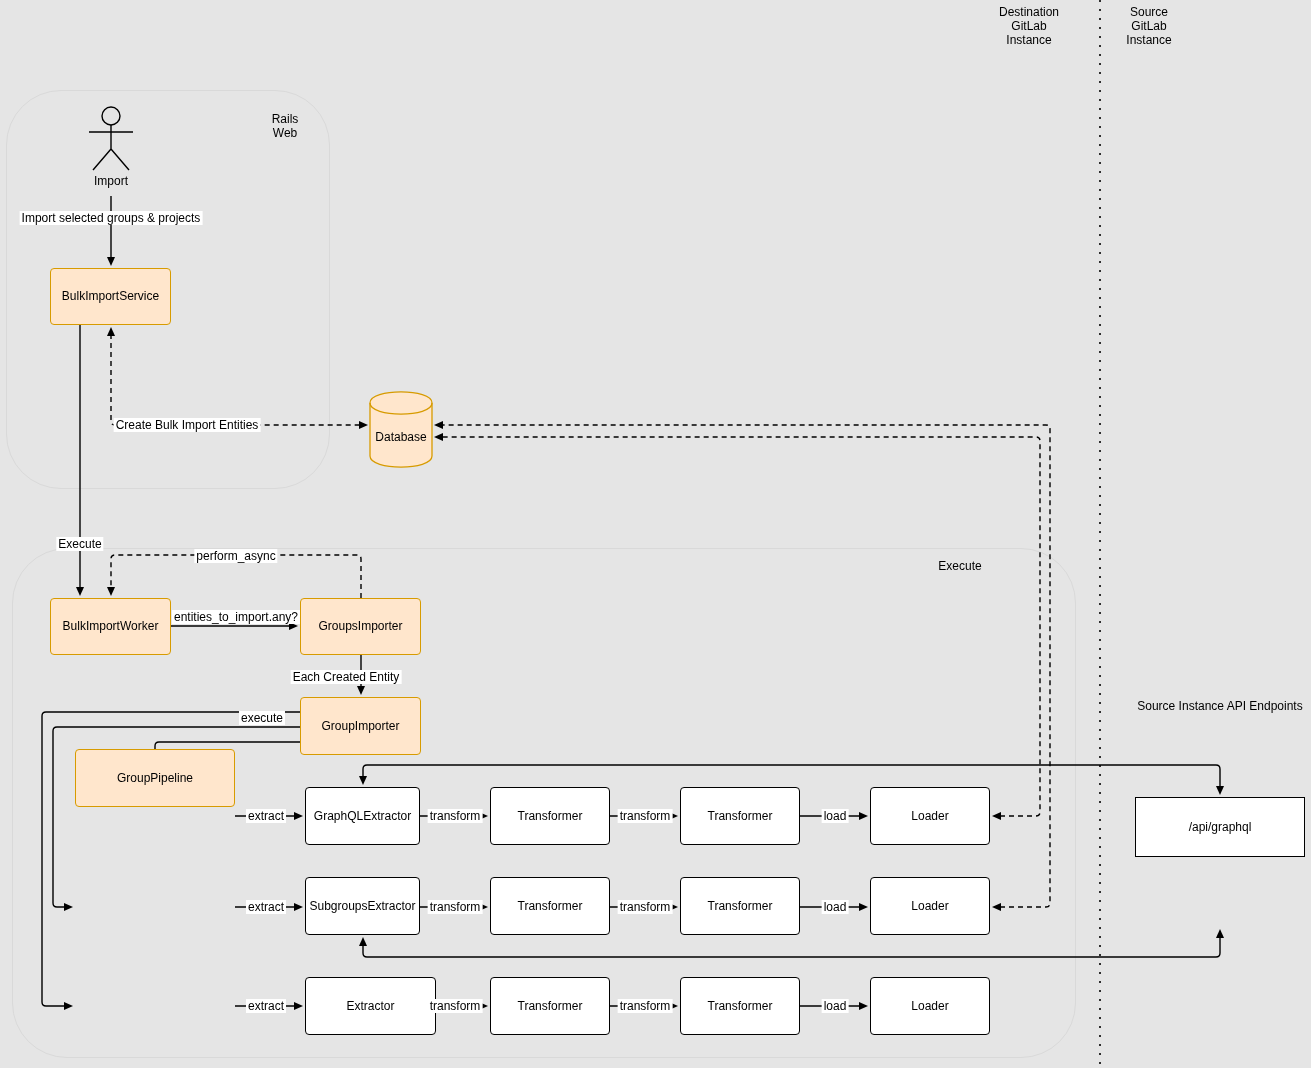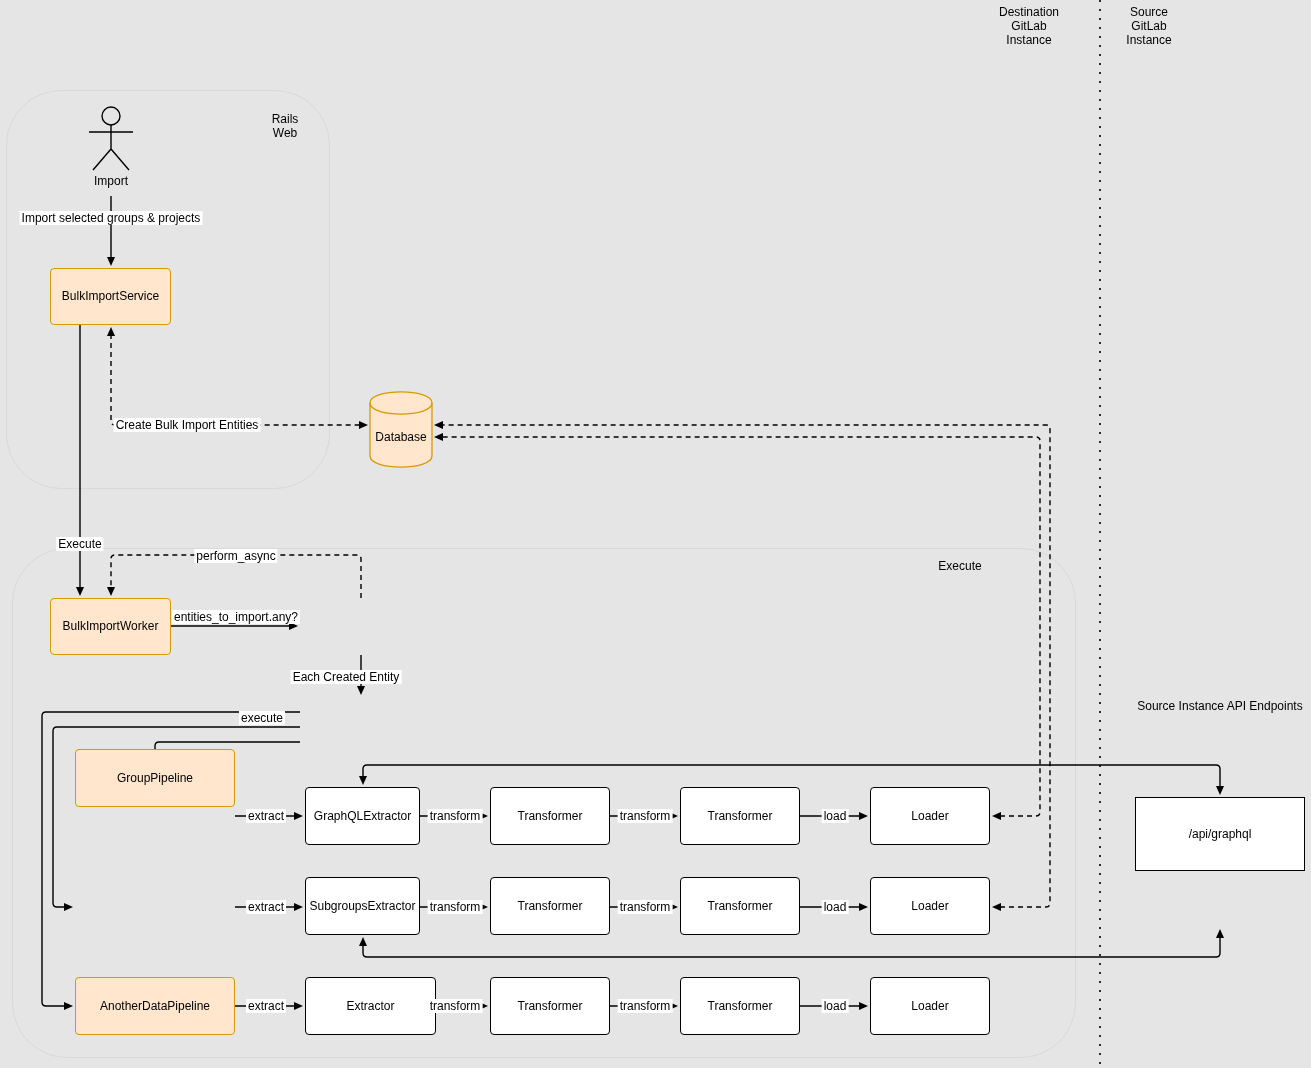--- a/index.html
+++ b/index.html
@@ -165,39 +165,40 @@
 Instance</div>
   <div class="lbl preline center" style="left:255px;top:112px;width:60px;">Rails
 Web</div>
   <div class="lbl center" style="left:920px;top:559px;width:80px;">Execute</div>
   <div class="lbl center" style="left:1110px;top:699px;width:220px;">Source Instance API Endpoints</div>
   <div class="lbl center" style="left:81px;top:174px;width:60px;">Import</div>
 
   <div class="node orange" style="left:50px;top:268px;width:121px;height:57px;">BulkImportService</div>
   <div class="lbl center" style="left:368px;top:430px;width:66px;">Database</div>
   <div class="node orange" style="left:50px;top:598px;width:121px;height:57px;">BulkImportWorker</div>
+  <div class="node orange" style="left:300px;top:598px;width:121px;height:57px;">GroupsImporter</div>
+  <div class="node orange" style="left:300px;top:697px;width:121px;height:58px;">GroupImporter</div>
 
   <div class="node orange" style="left:75px;top:749px;width:160px;height:58px;">GroupPipeline</div>
   <div class="node plain" style="left:305px;top:787px;width:115px;height:58px;">GraphQLExtractor</div>
   <div class="node plain" style="left:490px;top:787px;width:120px;height:58px;">Transformer</div>
   <div class="node plain" style="left:680px;top:787px;width:120px;height:58px;">Transformer</div>
   <div class="node plain" style="left:870px;top:787px;width:120px;height:58px;">Loader</div>
 
   <div class="node plain" style="left:305px;top:877px;width:115px;height:58px;text-align:right;">SubgroupsExtractor</div>
   <div class="node plain" style="left:490px;top:877px;width:120px;height:58px;">Transformer</div>
   <div class="node plain" style="left:680px;top:877px;width:120px;height:58px;">Transformer</div>
   <div class="node plain" style="left:870px;top:877px;width:120px;height:58px;">Loader</div>
 
-  <div class="node orange" style="left:75px;top:977px;width:160px;height:58px;">AnotherDataPipeline</div>
   <div class="node plain" style="left:305px;top:977px;width:131px;height:58px;">Extractor</div>
   <div class="node plain" style="left:490px;top:977px;width:120px;height:58px;">Transformer</div>
   <div class="node plain" style="left:680px;top:977px;width:120px;height:58px;">Transformer</div>
   <div class="node plain" style="left:870px;top:977px;width:120px;height:58px;">Loader</div>
 
-  <div class="node plain sharp" style="left:1135px;top:797px;width:170px;height:74px;">/api/graphql</div>
+  <div class="node plain sharp" style="left:1135px;top:797px;width:170px;height:60px;">/api/graphql</div>
 
   <div class="edge-lbl" style="left:111px;top:211px;">Import selected groups &amp; projects</div>
   <div class="edge-lbl" style="left:187px;top:418px;">Create Bulk Import Entities</div>
   <div class="edge-lbl" style="left:80px;top:537px;">Execute</div>
   <div class="edge-lbl" style="left:236px;top:549px;">perform_async</div>
   <div class="edge-lbl" style="left:236px;top:610px;">entities_to_import.any?</div>
   <div class="edge-lbl" style="left:346px;top:670px;">Each Created Entity</div>
   <div class="edge-lbl" style="left:262px;top:711px;">execute</div>
 
   <div class="edge-lbl" style="left:266px;top:809px;">extract</div>

